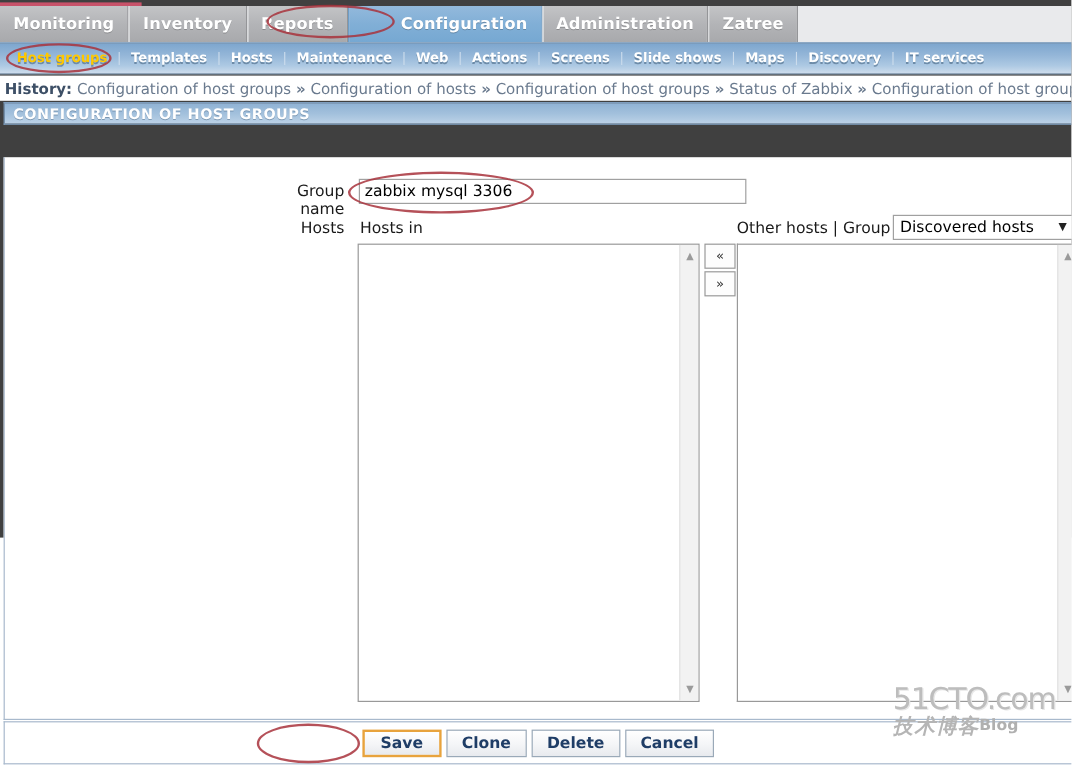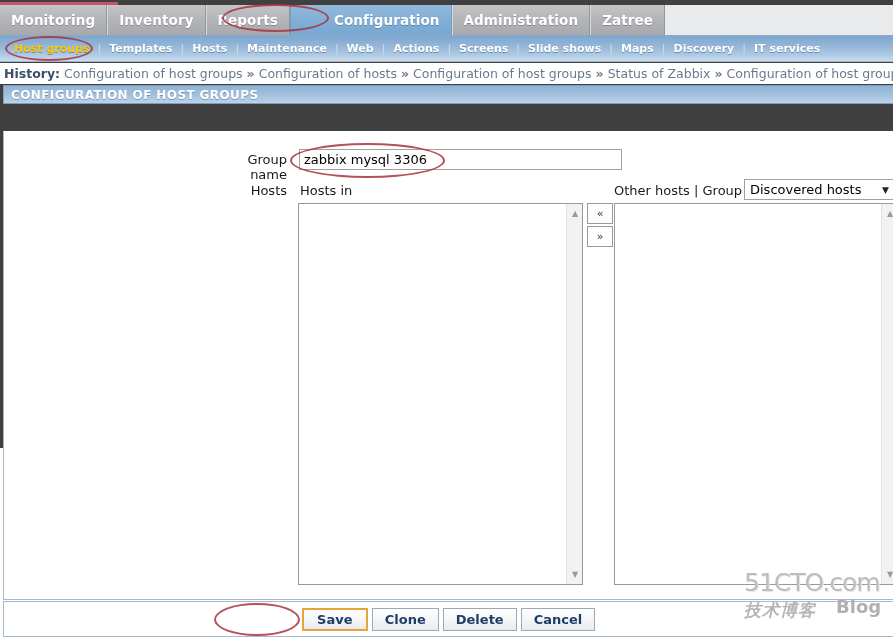--- a/index.html
+++ b/index.html
@@ -262,23 +262,23 @@
     font-family: "DejaVu Sans", "Liberation Sans", sans-serif;
   }
   .wm-line2 {
     font-size: 17px; font-weight: bold;
     color: #b5b5b5;
     line-height: 20px;
     letter-spacing: 1px;
     font-style: italic;
   }
   .wm-blog {
-    font-size: 18px; font-weight: bold;
+    font-size: 13px; font-weight: bold;
     color: #b0b0b0;
-    margin-left: 20px;
+    margin-left: 0;
     vertical-align: 3px;
   }
 
   
   .annot { position: absolute; pointer-events: none; }
   .ell {
     border: 2px solid #a8323c;
     border-radius: 50%;
     width: 100%; height: 100%;
     opacity: 0.85;

